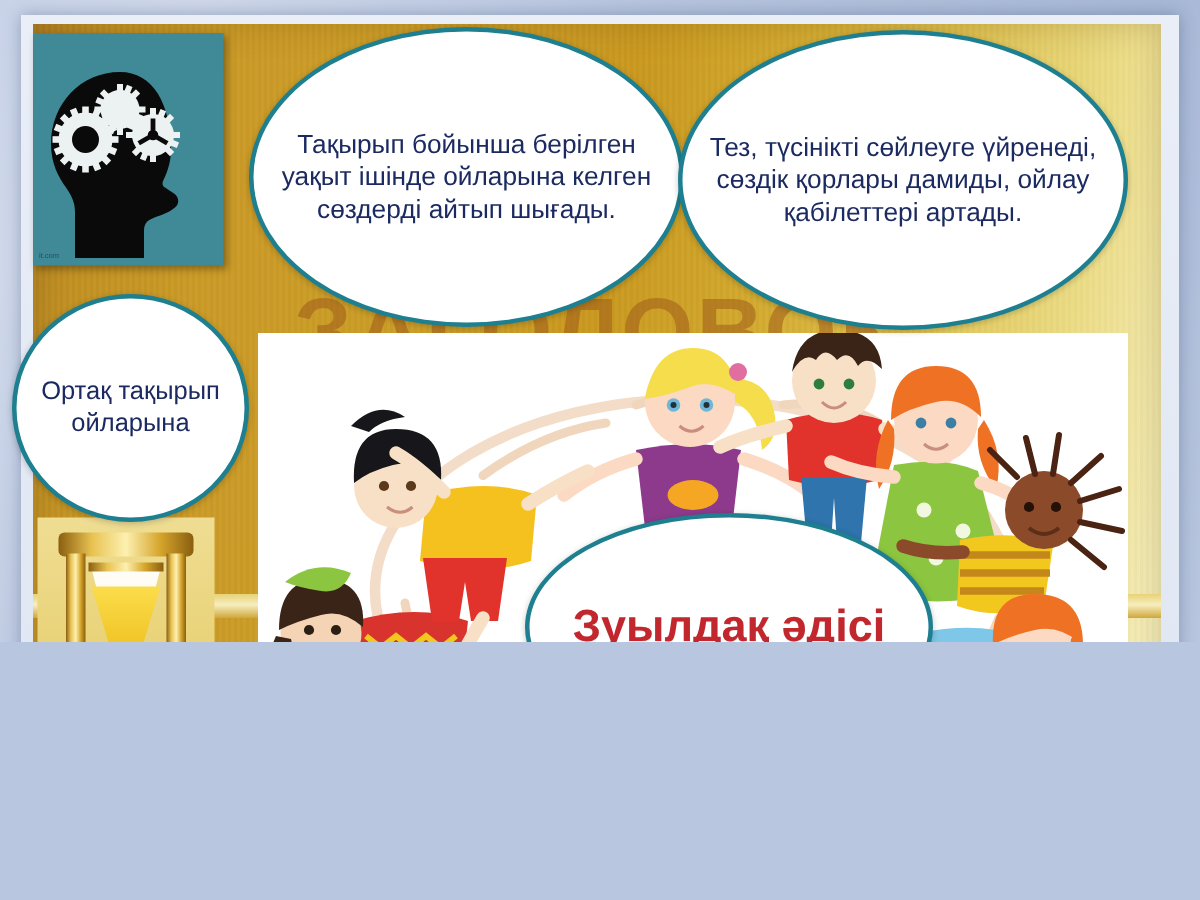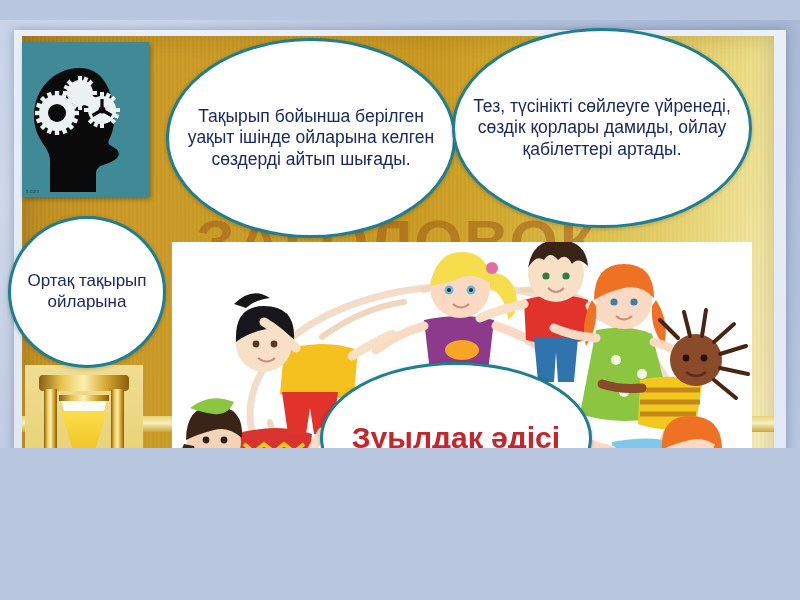--- a/index.html
+++ b/index.html
@@ -4,21 +4,20 @@
 <style>
   html,body{margin:0;padding:0;}
   body{
     width:800px;height:600px;overflow:hidden;
     font-family:"Liberation Sans","DejaVu Sans",sans-serif;
     background:#b9c6e0;
   }
   .slide{
     position:relative;width:800px;height:428px;overflow:hidden;
     background:linear-gradient(125deg,#c9d3e8 0%,#cfd8ea 12%,#b6c4de 40%,#a8b8d6 70%,#b8c6df 100%);
-    margin-top:20px;
   }
 
   
   .frame-outer{
     position:absolute;left:14px;top:10px;width:772px;height:570px;
     background:linear-gradient(180deg,#e9eef7 0%,#dfe6f2 100%);
     box-shadow:0 0 10px rgba(40,60,100,.35);
   }
   
   .board{
@@ -84,23 +83,23 @@
   
   .bubble{
     position:absolute;border:3px solid #1d7f8f;background:#ffffff;
     border-radius:50%;display:flex;align-items:center;justify-content:center;
     text-align:center;color:#1b2a60;box-sizing:border-box;
     box-shadow:0 1px 4px rgba(0,0,0,.22);
   }
   .bubble span{display:block;padding:0 10px;line-height:1.22;}
 
   #bubble-topic{ left:166px; top:18px;  width:290px;height:200px; font-size:17.5px;}
-  #bubble-speech{left:452px; top:8px;  width:300px;height:200px; font-size:17.5px;}
+  #bubble-speech{left:452px; top:20px;  width:300px;height:200px; font-size:17.5px;}
   #bubble-common{left:8px;   top:196px; width:158px;height:152px; font-size:17px;}
-  #bubble-method{left:320px; top:342px; width:272px;height:152px;justify-content:center;}
+  #bubble-method{left:350px; top:342px; width:272px;height:152px;justify-content:center;}
   #bubble-method span{
     color:#c1272d;font-weight:bold;font-size:30px;line-height:1.18;
     text-shadow:0 1px 0 rgba(0,0,0,.08);
   }
 </style>
 </head>
 <body>
 
 <div class="slide">
 

